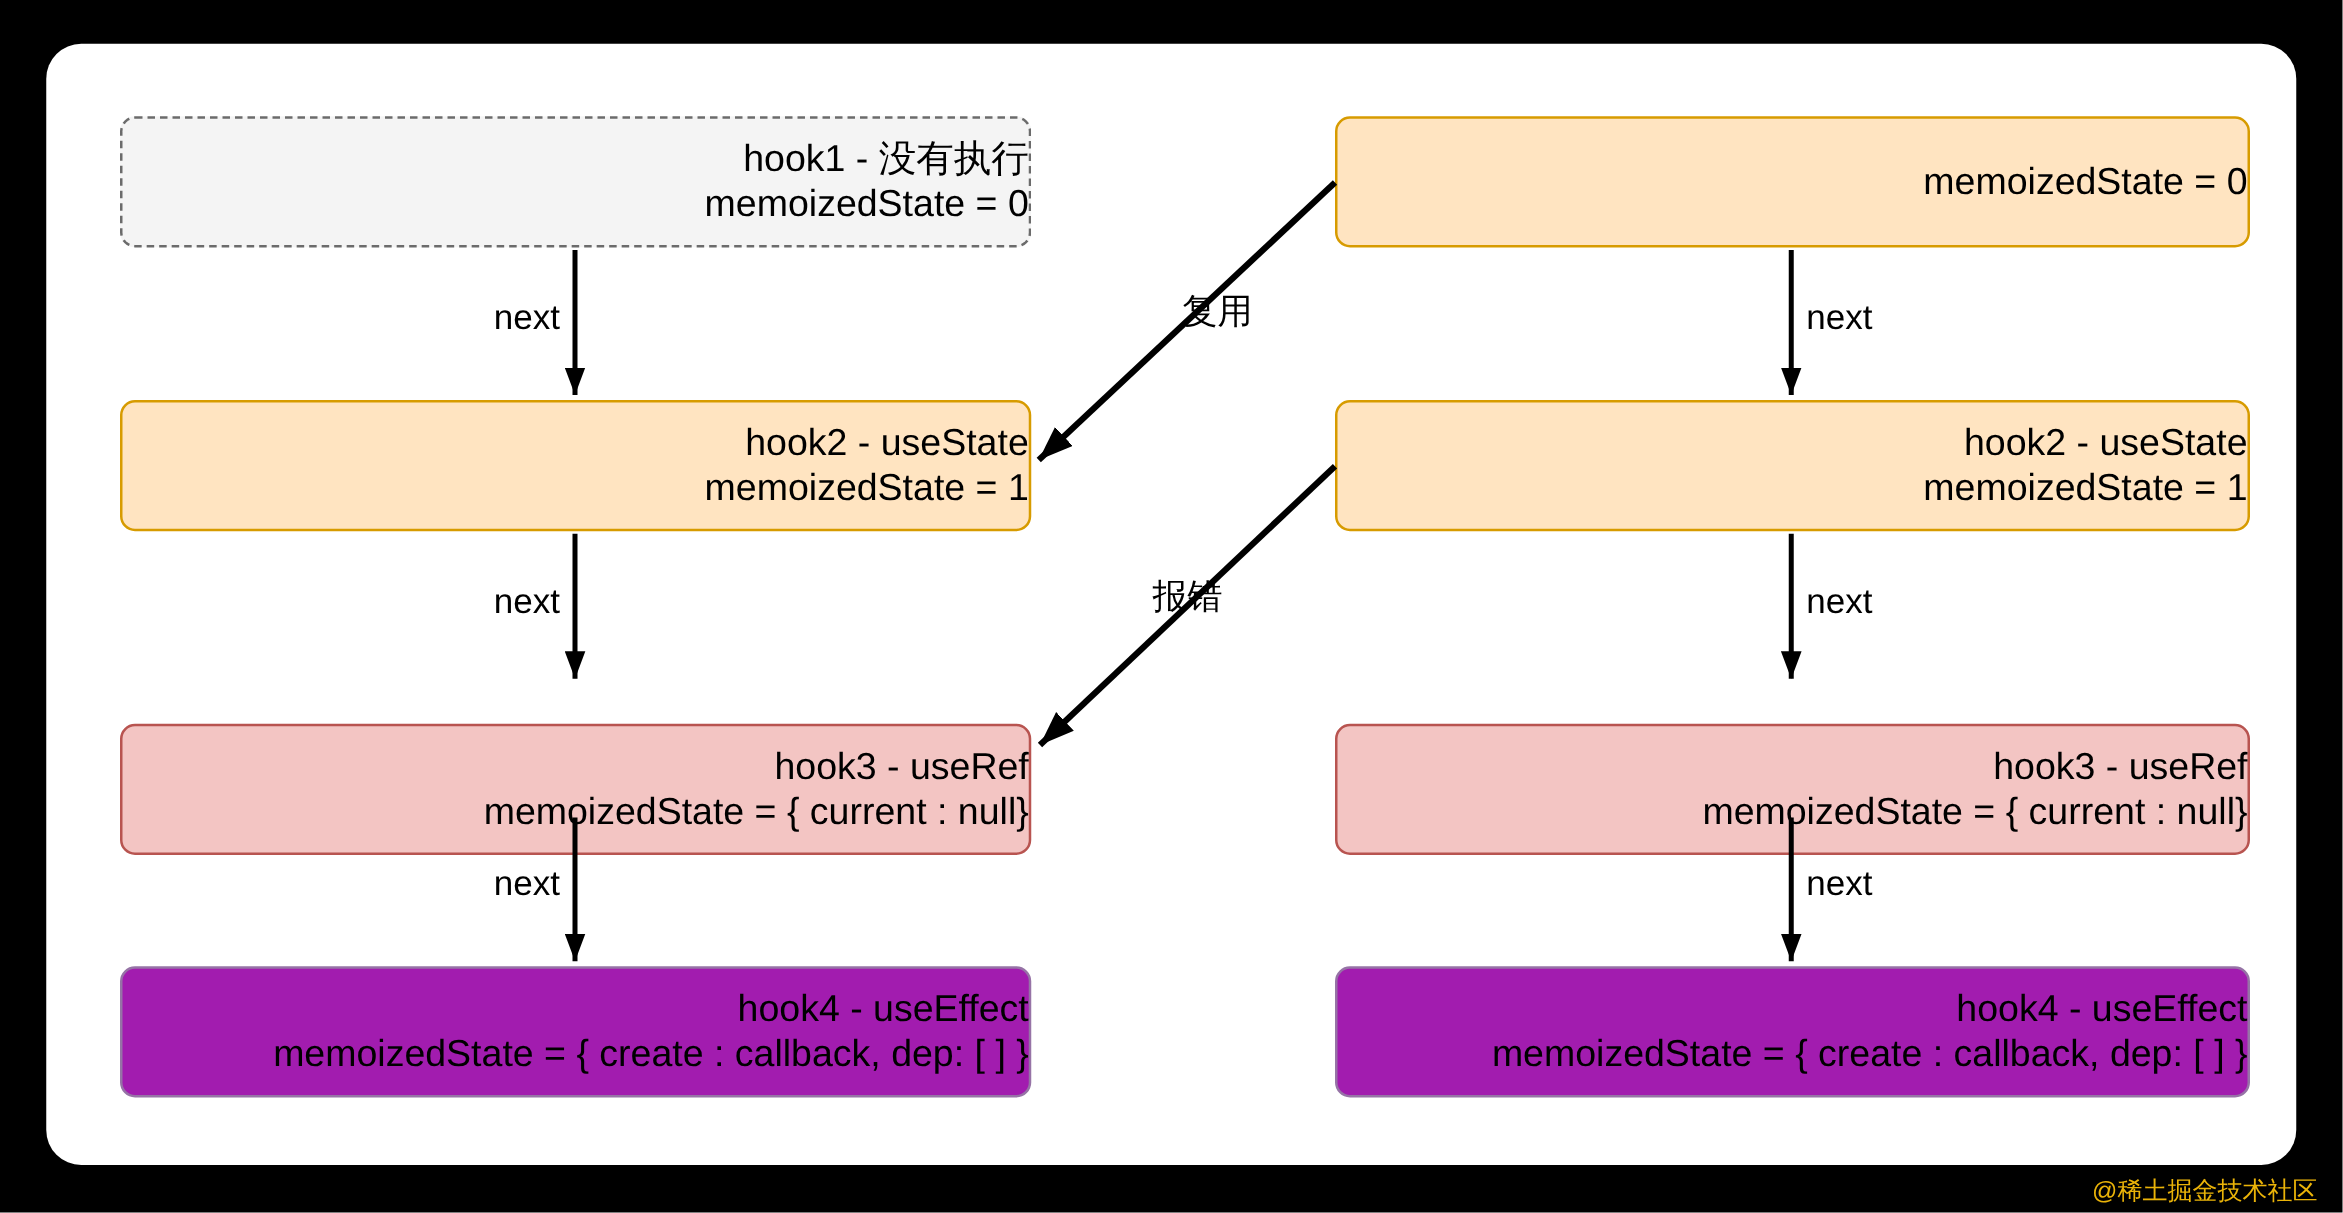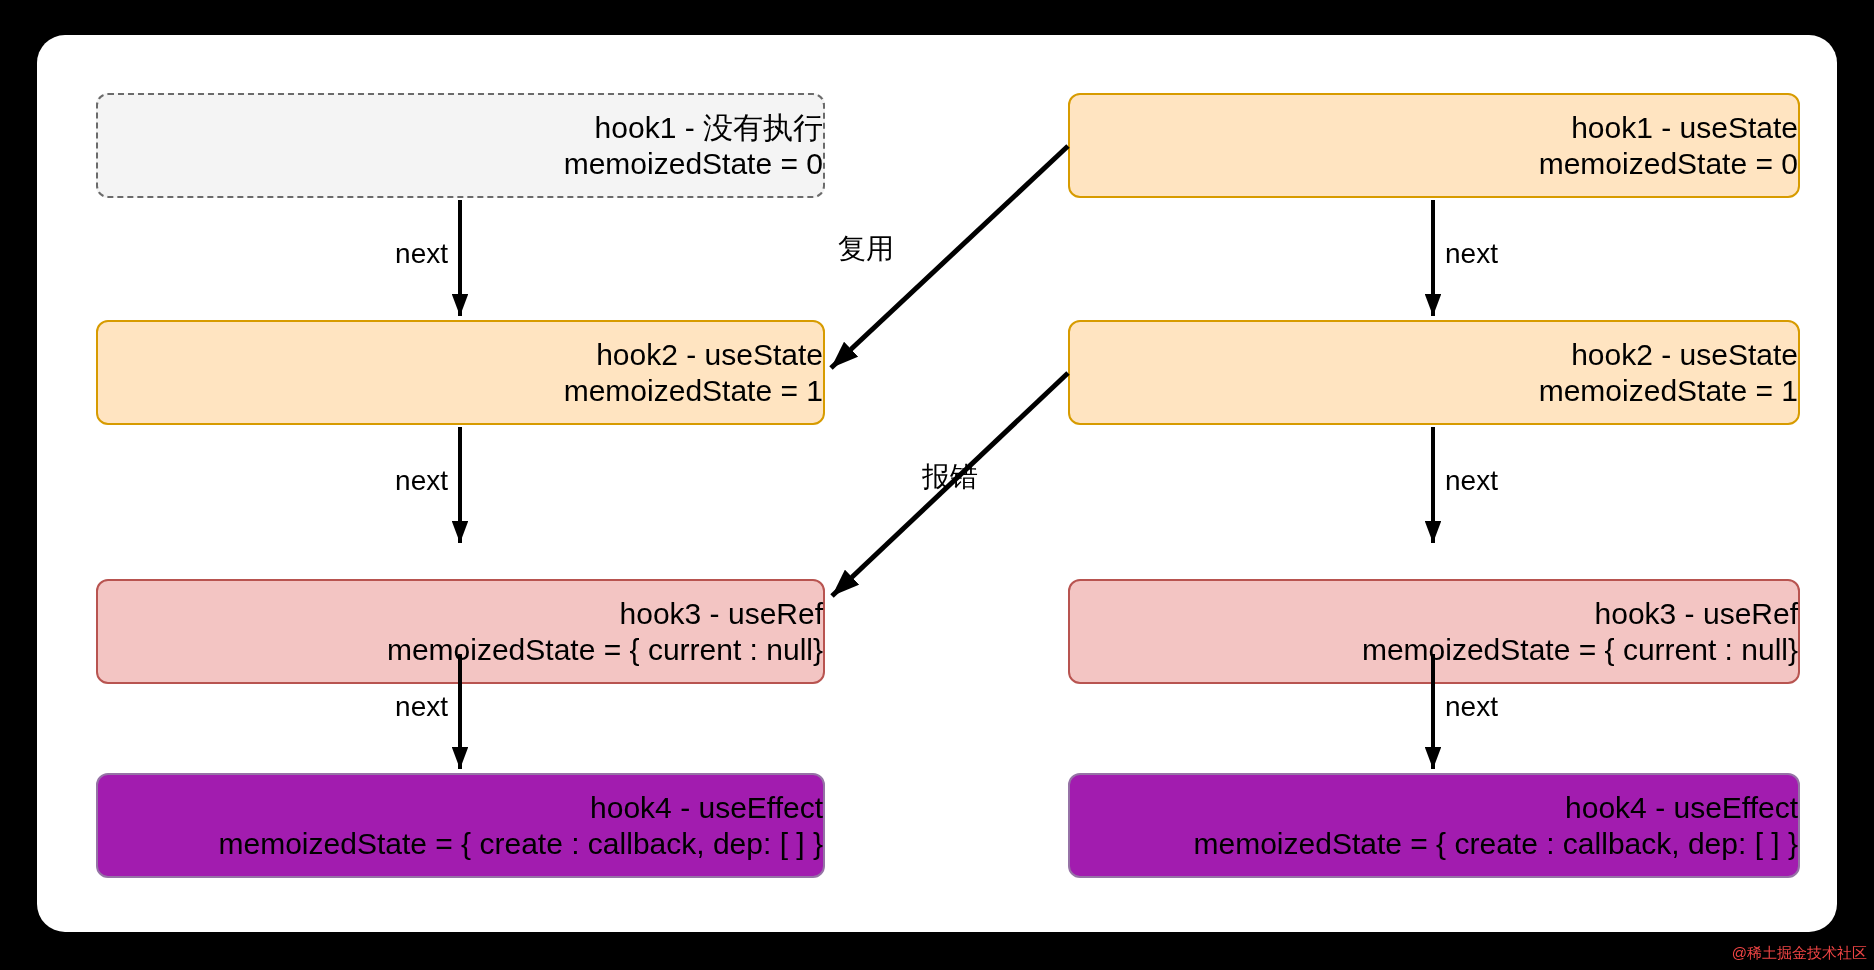--- a/index.html
+++ b/index.html
@@ -29,25 +29,25 @@
   .red{background:#f3c5c3;border-color:#b85450;margin-top:32px;}
   .purple{background:#a21caf;border-color:#9673a6;}
   .arrows{position:absolute;left:0;top:0;pointer-events:none;}
   .edge-label{
     position:absolute;font-size:28px;line-height:38px;white-space:nowrap;
   }
   .next-l{width:120px;text-align:right;left:328px;}
   .next-r{width:120px;text-align:left;left:1445px;}
   .nx1{top:235px;}.nx2{top:462px;}.nx3{top:688px;}
   .cjk{width:140px;text-align:center;}
-  .lbl-reuse{left:796px;top:230px;}
+  .lbl-reuse{left:862px;top:230px;text-align:right;}
   .lbl-error{left:880px;top:458px;}
   .watermark{
-    position:absolute;right:7px;top:941px;
-    font-size:15px;line-height:24px;color:#ef4444;
+    position:absolute;right:20px;top:941px;
+    font-size:20px;line-height:24px;color:#eab308;
   }
 </style>
 </head>
 <body>
 
 <div class="canvas"></div>
 
 <div class="node colL r1 gray">
   <div>hook1 - 没有执行</div>
   <div>memoizedState = 0</div>
@@ -59,21 +59,20 @@
 <div class="node colL r3 red">
   <div>hook3 - useRef</div>
   <div>memoizedState = { current : null}</div>
 </div>
 <div class="node colL r4 purple">
   <div>hook4 - useEffect</div>
   <div>memoizedState = { create : callback, dep: [ ] }</div>
 </div>
 
 <div class="node colR r1 orange">
-  <div>hook1 - useState</div>
   <div>memoizedState = 0</div>
 </div>
 <div class="node colR r2 orange">
   <div>hook2 - useState</div>
   <div>memoizedState = 1</div>
 </div>
 <div class="node colR r3 red">
   <div>hook3 - useRef</div>
   <div>memoizedState = { current : null}</div>
 </div>

